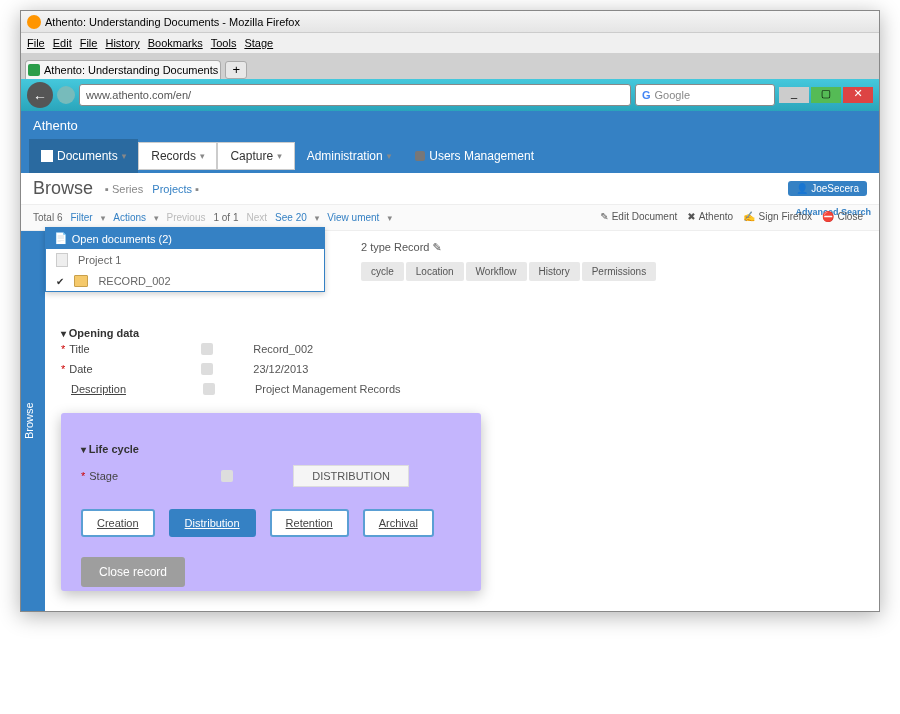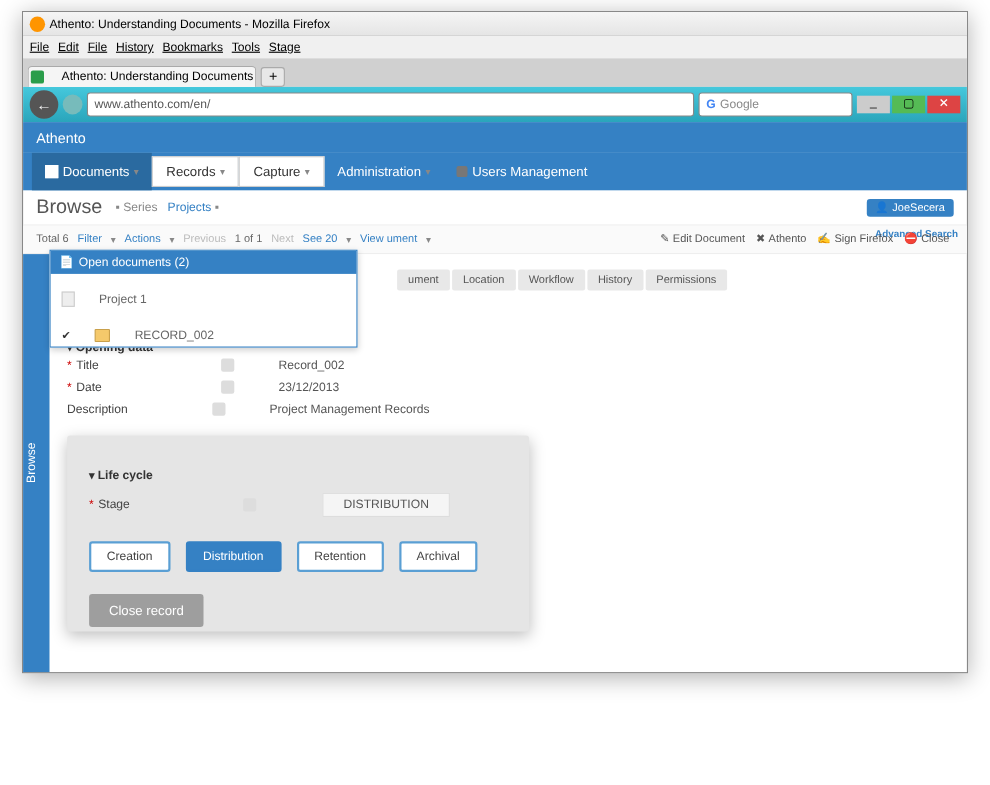--- a/index.html
+++ b/index.html
@@ -3,21 +3,21 @@
 <meta charset="utf-8">
 <style>
 * { box-sizing: border-box; margin: 0; padding: 0; font-family: Arial, sans-serif; }
 body { background: transparent; width: 900px; height: 714px; }
 .window { width: 860px; margin: 10px auto; border: 1px solid #888; background: #fff; box-shadow: 0 4px 20px rgba(0,0,0,0.3); }
 .titlebar { background: linear-gradient(#f5f5f5,#e5e5e5); height: 22px; display:flex; align-items:center; padding:0 6px; font-size:11px; border-bottom:1px solid #ccc;}
 .titlebar .ff-icon { width:14px; height:14px; background:#ff9500; border-radius:50%; margin-right:4px;}
 .menubar { background:#f0f0f0; height:20px; display:flex; gap:8px; padding:0 6px; font-size:11px; align-items:center;}
 .menubar span { text-decoration:underline; cursor:pointer;}
 .tabbar { background:#d0d0d0; height:26px; display:flex; align-items:end; padding:0 4px;}
-.tab { background:#f5f5f5; border:1px solid #aaa; border-bottom:none; border-radius:4px 4px 0 0; padding:3px 2px; font-size:11px; display:flex; align-items:center; gap:16px;}
+.tab { background:#f5f5f5; border:1px solid #aaa; border-bottom:none; border-radius:4px 4px 0 0; padding:3px 2px; font-size:11px; display:flex; align-items:center; gap:4px;}
 .tab .ath-icon{width:12px;height:12px;background:#2a9d4a;border-radius:2px;}
 .plus-tab{width:22px;height:18px;background:#e8e8e8;border:1px solid #aaa;border-radius:3px;margin-left:4px;text-align:center;font-size:13px;line-height:15px;}
 .addrbar { background: linear-gradient(#45c8dc,#2aa5bb); height:32px; display:flex; align-items:center; padding:0 6px; gap:4px;}
 .navbtn{width:26px;height:26px;background:#555;border-radius:50%;color:#fff;text-align:center;line-height:26px;font-size:14px;}
 .globe{width:18px;height:18px;background:#7bb;border-radius:50%;}
 .url{flex:1;background:#fff;border:1px solid #888;height:22px;border-radius:3px;padding:0 6px;font-size:11px;color:#555;display:flex;align-items:center;}
 .searchbox{width:140px;background:#fff;border:1px solid #888;height:22px;border-radius:3px;padding:0 6px;font-size:11px;color:#888;display:flex;align-items:center;gap:4px;}
 .searchbox .g{color:#4285f4;font-weight:bold;}
 .brandbar{background:#3581c4;height:28px;color:#fff;font-size:13px;padding:0 12px;display:flex;align-items:center;}
 .windowctrl{margin-left:auto;display:flex;gap:2px;}
@@ -35,40 +35,40 @@
 .userbadge{margin-left:auto;background:#3581c4;color:#fff;padding:2px 8px;border-radius:3px;font-size:10px;}
 .filterbar{height:26px;display:flex;align-items:center;padding:0 12px;font-size:10px;color:#666;gap:8px;background:#fafafa;border-bottom:1px solid #eee;}
 .filterbar .link{color:#3581c4;}
 .bodyarea{display:flex;min-height:380px;position:relative;}
 .sidetab{width:24px;background:#3581c4;color:#fff;writing-mode:vertical-rl;text-align:center;font-size:11px;padding:8px 2px;transform:rotate(180deg);}
 .maincol{flex:1;position:relative;padding:8px 16px;}
 .actionrow{position:absolute;right:16px;top:-20px;display:flex;gap:10px;font-size:10px;color:#555;}
 .actionrow span{display:flex;align-items:center;gap:3px;cursor:pointer;}
 .opendocs{position:absolute;left:0;top:-4px;width:280px;background:#fff;border:1px solid #3581c4;box-shadow:0 2px 6px rgba(0,0,0,0.2);z-index:5;}
 .opendocs-hdr{background:#3581c4;color:#fff;padding:4px 8px;font-size:11px;display:flex;align-items:center;gap:4px;}
-.opendocs-item{padding:4px 10px;font-size:11px;color:#666;display:flex;align-items:center;gap:22px;margin-top:12px;}
+.opendocs-item{padding:4px 10px;font-size:11px;color:#666;display:flex;align-items:center;gap:10px;}
 .opendocs-item.sel::before{content:"✔";color:#333;font-size:10px;}
 .opendocs-item .foldicon{width:14px;height:12px;background:#f5c96b;border:1px solid #c9a04b;border-radius:1px;}
 .opendocs-item .docicon{width:12px;height:14px;background:#eee;border:1px solid #ccc;}
 .doctitle{margin-left:300px;font-size:11px;color:#555;padding:2px 0;}
 .tabrow{margin-left:300px;display:flex;gap:2px;margin-top:6px;font-size:10px;}
 .subtab{background:#e8e8e8;padding:4px 10px;color:#555;border-radius:2px;}
 .sectionhdr{font-size:11px;font-weight:bold;color:#333;margin-top:16px;}
 .sectionhdr::before{content:"▾ ";font-size:10px;}
 .fieldrow{display:flex;align-items:center;font-size:11px;padding:4px 0;}
 .fieldrow .req{color:#c00;margin-right:4px;}
 .fieldrow .lbl{width:130px;color:#444;}
 .fieldrow .info{display:inline-block;width:12px;height:12px;background:#ddd;border-radius:2px;margin-left:2px;}
 .fieldrow .val{color:#555;}
 .stagebox{background:#f5f5f5;border:1px solid #ddd;padding:4px 18px;font-size:11px;color:#555;}
 .stagerow{display:flex;gap:14px;margin-top:18px;align-items:center;}
-.stagebtn{border:2px solid #5a9fd4;background:#fff;color:#444;padding:6px 14px;border-radius:3px;font-size:11px;cursor:pointer;}
+.stagebtn{border:2px solid #5a9fd4;background:#fff;color:#444;padding:6px 14px;border-radius:3px;font-size:11px;cursor:pointer;text-decoration:underline;}
 .stagebtn.active{background:#3581c4;color:#fff;border-color:#3581c4;}
 .closerec{margin-top:20px;background:#9e9e9e;color:#fff;border:none;padding:8px 18px;font-size:12px;border-radius:3px;cursor:pointer;}
-.lifecyclecard{background:#e5e5e5;box-shadow:0 4px 14px rgba(0,0,0,0.25);padding:14px 20px 4px 20px;border-radius:3px;margin-top:14px;width:420px;}
+.lifecyclecard{background:#c4b5fd;box-shadow:0 4px 14px rgba(0,0,0,0.25);padding:14px 20px 4px 20px;border-radius:3px;margin-top:14px;width:420px;}
 .doc-icon{width:12px;height:12px;background:#fff;border:1px solid #fff;}
 .advsearch{color:#3581c4;font-size:9px;position:absolute;right:8px;top:-2px;font-weight:bold;}
 </style>
 </head>
 <body>
 
 <div class="window">
 
   <div class="titlebar">
     <span class="ff-icon"></span>
@@ -182,23 +182,26 @@
         <div class="opendocs-item">
           <span class="docicon"></span>
           <span>Project 1</span>
         </div>
         <div class="opendocs-item sel">
           <span class="foldicon"></span>
           <span>RECORD_002</span>
         </div>
       </div>
 
+      <div class="doctitle">
+        <span>2 type Record</span> <span>✎</span>
+      </div>
 
       <div class="tabrow">
-        <div class="subtab">ument</div>
+        <div class="subtab">cycle</div>
         <div class="subtab">Location</div>
         <div class="subtab">Workflow</div>
         <div class="subtab">History</div>
         <div class="subtab">Permissions</div>
       </div>
 
       <div style="margin-left:0;margin-top:46px;">
         <div class="sectionhdr">Opening data</div>
         <div class="fieldrow">
           <span class="req">*</span>
@@ -206,21 +209,21 @@
             <span class="info"></span>
           <span class="val" style="margin-left:40px;">Record_002</span>
         </div>
         <div class="fieldrow">
           <span class="req">*</span>
             <span class="lbl">Date</span>
             <span class="info"></span>
           <span class="val" style="margin-left:40px;">23/12/2013</span>
         </div>
         <div class="fieldrow">
-          <span class="lbl" style="">Description</span>
+          <span class="lbl" style="margin-left:10px;text-decoration:underline;">Description</span>
             <span class="info"></span>
           <span class="val" style="margin-left:40px;">Project Management Records</span>
         </div>
       </div>
 
       <div class="lifecyclecard">
         <div class="sectionhdr">Life cycle</div>
         <div class="fieldrow" style="margin-top:6px;">
           <span class="req">*</span>
             <span class="lbl">Stage</span>

